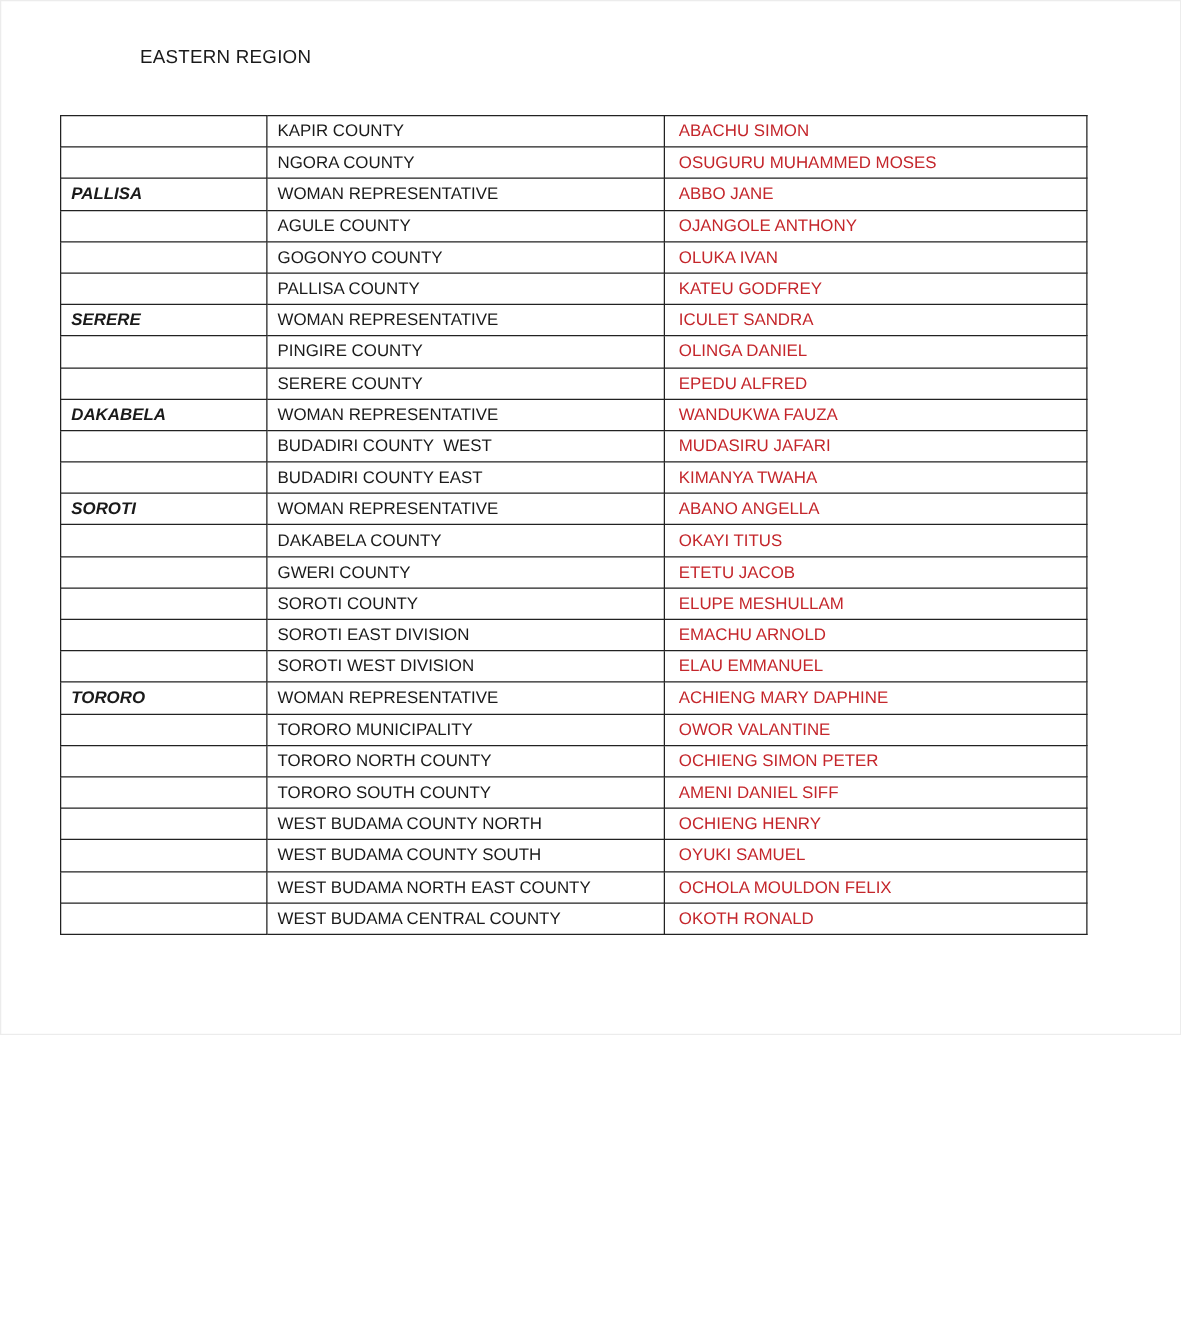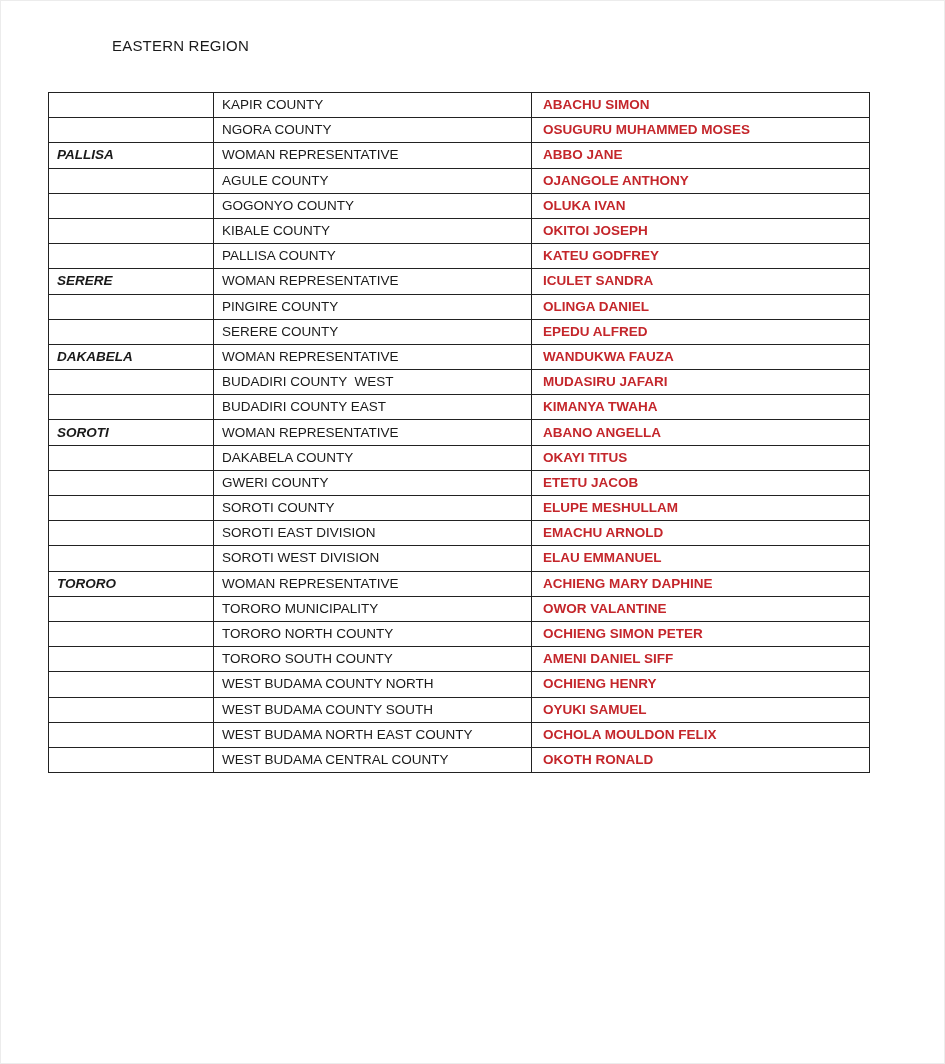--- a/index.html
+++ b/index.html
@@ -10,21 +10,21 @@
   * { box-sizing: border-box; }
   html, body {
     margin: 0;
     padding: 0;
     background: #ffffff;
     font-family: "Liberation Sans", sans-serif;
   }
   .page {
     position: relative;
     width: 945px;
-    height: 1064px;
+    height: 828px;
     background: #ffffff;
     border: 1px solid #ececec;
     overflow: hidden;
   }
   .title {
     position: absolute;
     left: 111px;
     top: 36px;
     font-size: 15px;
     line-height: 18px;
@@ -49,21 +49,21 @@
     font-size: 13.5px;
     line-height: 16px;
     color: var(--body-text);
     vertical-align: middle;
     white-space: pre-wrap;
     overflow: hidden;
   }
   td.district { font-weight: bold; font-style: italic; }
   tr.section-header td.constituency { font-weight: normal; }
   td.candidate {
-    font-weight: bold;
+    font-weight: normal;
     color: var(--candidate-color);
     padding-left: 11px;
   }
 </style>
 </head>
 <body>
 
 <div class="page">
   <div class="title">EASTERN REGION</div>
 
@@ -94,25 +94,20 @@
     <td class="constituency">AGULE COUNTY</td>
     <td class="candidate">OJANGOLE ANTHONY</td>
   </tr>
         <tr>
     <td class="district"></td>
     <td class="constituency">GOGONYO COUNTY</td>
     <td class="candidate">OLUKA IVAN</td>
   </tr>
         <tr>
     <td class="district"></td>
-    <td class="constituency">KIBALE COUNTY</td>
-    <td class="candidate">OKITOI JOSEPH</td>
-  </tr>
-        <tr>
-    <td class="district"></td>
     <td class="constituency">PALLISA COUNTY</td>
     <td class="candidate">KATEU GODFREY</td>
   </tr>
         <tr class="section-header">
     <td class="district">SERERE</td>
     <td class="constituency">WOMAN REPRESENTATIVE</td>
     <td class="candidate">ICULET SANDRA</td>
   </tr>
         <tr>
     <td class="district"></td>

